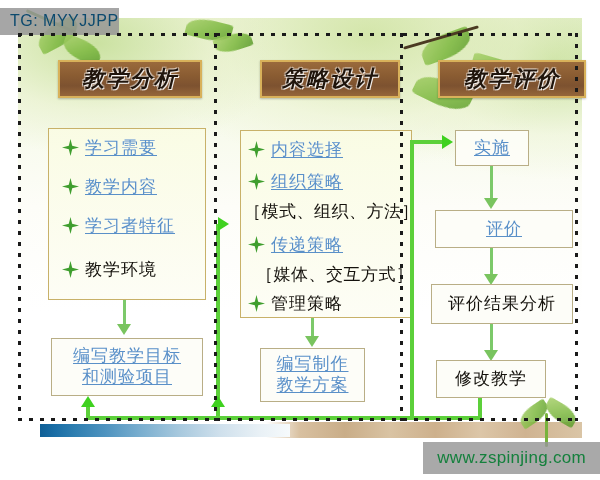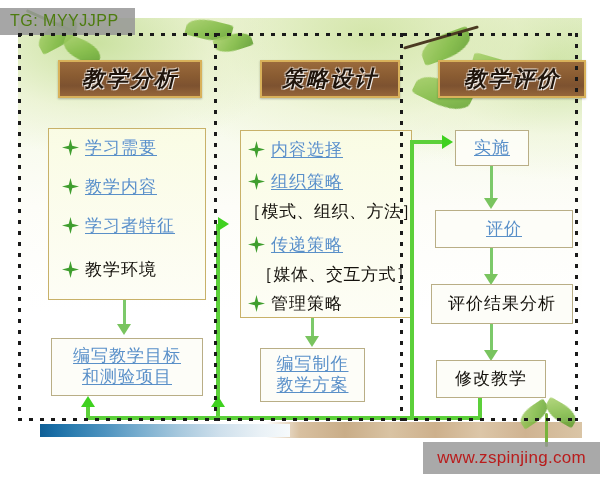--- a/index.html
+++ b/index.html
@@ -192,34 +192,34 @@
   .arrow.right {
     border-top: 7px solid transparent;
     border-bottom: 7px solid transparent;
     border-left: 11px solid #3fd11f;
   }
 
   
   #tg-badge {
     position: absolute;
     left: 0; top: 8px;
-    padding: 5px 16px 6px 10px;
+    padding: 5px 0 6px 10px;
     background: rgba(150,150,150,.85);
-    color: #4d7c0f;
+    color: #0c4a6e;
     font-family: "Liberation Sans", "DejaVu Sans", sans-serif;
     font-size: 16px;
     letter-spacing: .5px;
     line-height: 1;
   }
   #watermark {
     position: absolute;
     right: 0; bottom: 6px;
     padding: 7px 14px 8px 14px;
     background: rgba(150,150,150,.82);
-    color: #b91c1c;
+    color: #15803d;
     font-family: "Liberation Sans", "DejaVu Sans", sans-serif;
     font-size: 17px;
     letter-spacing: .3px;
     line-height: 1;
   }
 </style>
 </head>
 <body>
 
 <div id="stage">

